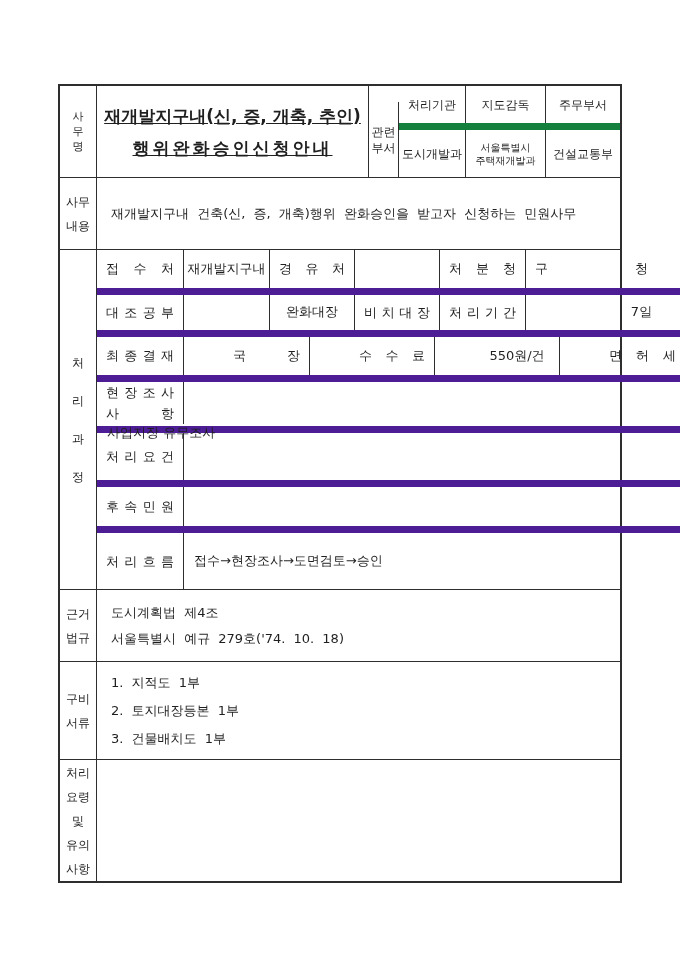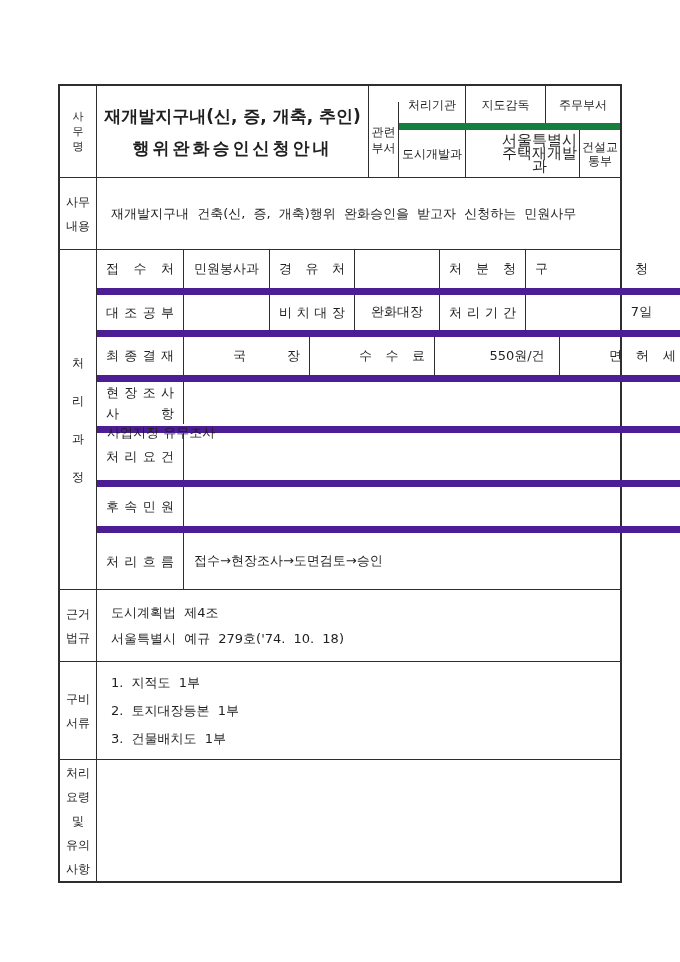--- a/index.html
+++ b/index.html
@@ -32,40 +32,41 @@
   .rowlabel.tight { font-size: 11px; line-height: 15px; }
 
   
   .r-header { height: 92px; }
   .h-title {
     flex: 1;
     display: flex; flex-direction: column;
     align-items: center; justify-content: center;
     font-weight: bold; font-size: 17px; line-height: 32px;
     white-space: nowrap;
+    text-decoration: underline;
   }
   .h-title .spread2 { letter-spacing: 3px; }
   .h-rel {
     width: 30px; flex: none;
     display: flex; flex-direction: column;
     align-items: center; justify-content: center;
     font-size: 12px; line-height: 16px; margin-top: 16px;
   }
   .h-sub { width: 221px; flex: none; display: flex; flex-direction: column; }
   .h-sub-row { display: flex; flex: 1; }
   .h-sub-row.top { height: 44px; flex: none; border-bottom: 7px solid #15803d; }
   .h-sub-cell {
     display: flex; flex-direction: column;
     align-items: center; justify-content: center;
     font-size: 12px; text-align: center; line-height: 14px;
   }
   .h-sub-cell.c1 { width: 67px; }
   .h-sub-cell.c2 { width: 80px; }
   .h-sub-cell.c3 { flex: 1; border-right: none; }
-  .h-sub-cell.small { font-size: 15px; line-height: 13px; margin-left: 34px; }
+  .h-sub-cell.small { font-size: 10px; line-height: 13px; }
 
   
   .r-summary { height: 72px; }
   .r-legal   { height: 72px; }
   .r-docs    { height: 98px; }
   .r-notes   { height: 121px; }
   .content {
     flex: 1;
     display: flex; flex-direction: column; justify-content: center;
     padding-left: 14px; font-size: 13px;
@@ -153,42 +154,42 @@
       <span>리</span>
       <span>과</span>
       <span>정</span>
     </div>
     <div class="proc-body">
 
       <div class="prow" style="height:45px;">
         <div class="cell pcell pc0 just">
             <span>접 수 처</span>
           </div>
-        <div class="cell pcell pc1 center">민원봉사과</div>
+        <div class="cell pcell pc1 center">재개발지구내</div>
         <div class="cell pcell pc2 just">
             <span>경 유 처</span>
           </div>
         <div class="cell pcell pc3 center"></div>
         <div class="cell pcell pc4 just">
             <span>처 분 청</span>
           </div>
         <div class="cell pcell pcL just last">
             <span>구 청 장</span>
           </div>
       </div>
 
       <div class="prow" style="height:42px;">
         <div class="cell pcell pc0 just">
             <span>대 조 공 부</span>
           </div>
         <div class="cell pcell pc1 center"></div>
+        <div class="cell pcell pc3 center">완화대장</div>
         <div class="cell pcell pc2 just">
             <span>비 치 대 장</span>
           </div>
-        <div class="cell pcell pc3 center">완화대장</div>
         <div class="cell pcell pc4 just">
             <span>처 리 기 간</span>
           </div>
         <div class="cell pcell pcL center last">7일</div>
       </div>
 
       <div class="prow" style="height:45px;gap:40px;">
         <div class="cell pcell pc0 just">
             <span>최 종 결 재</span>
           </div>

